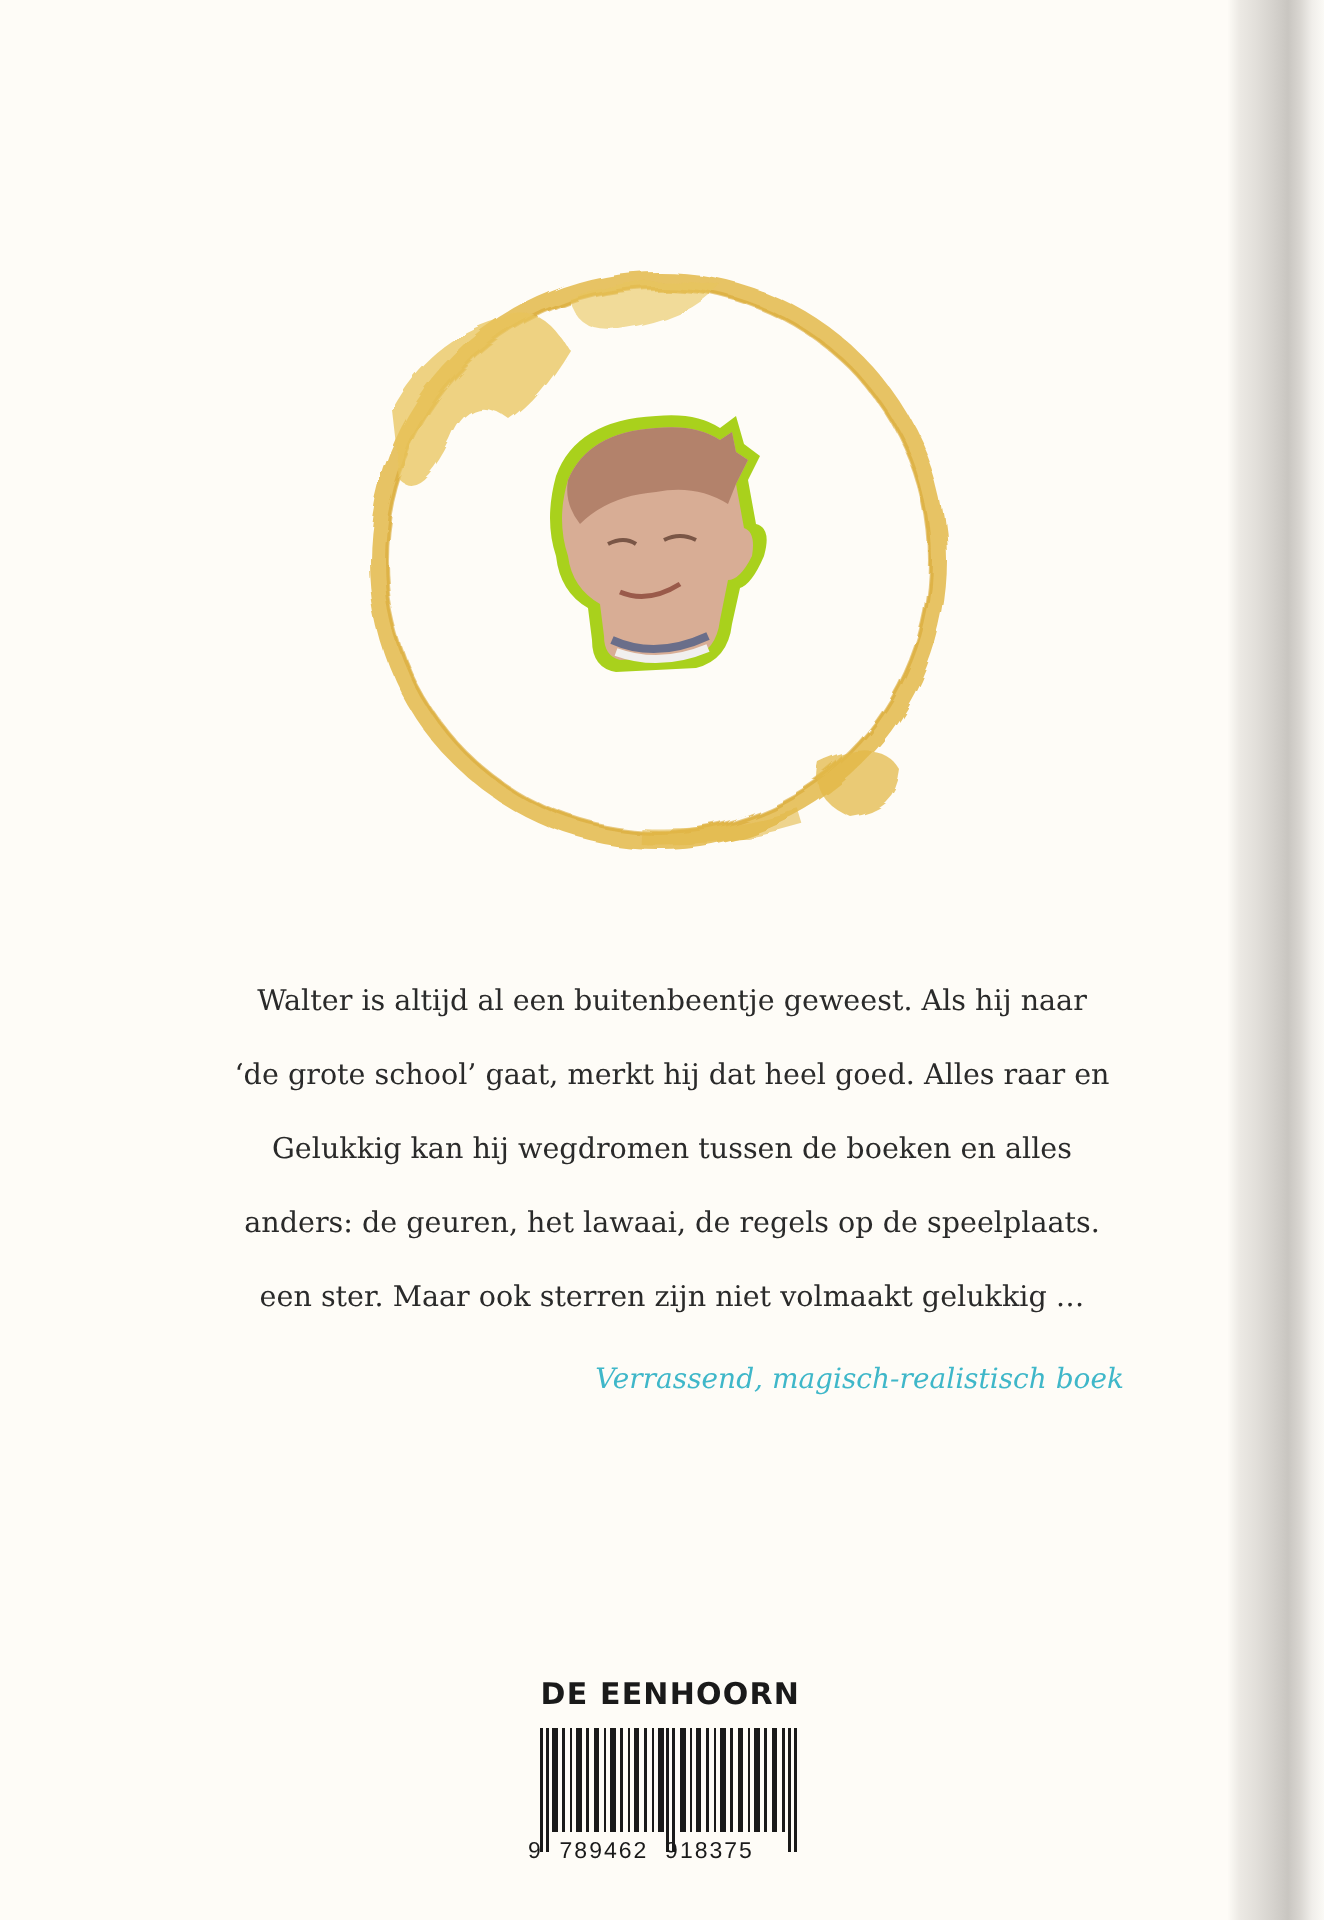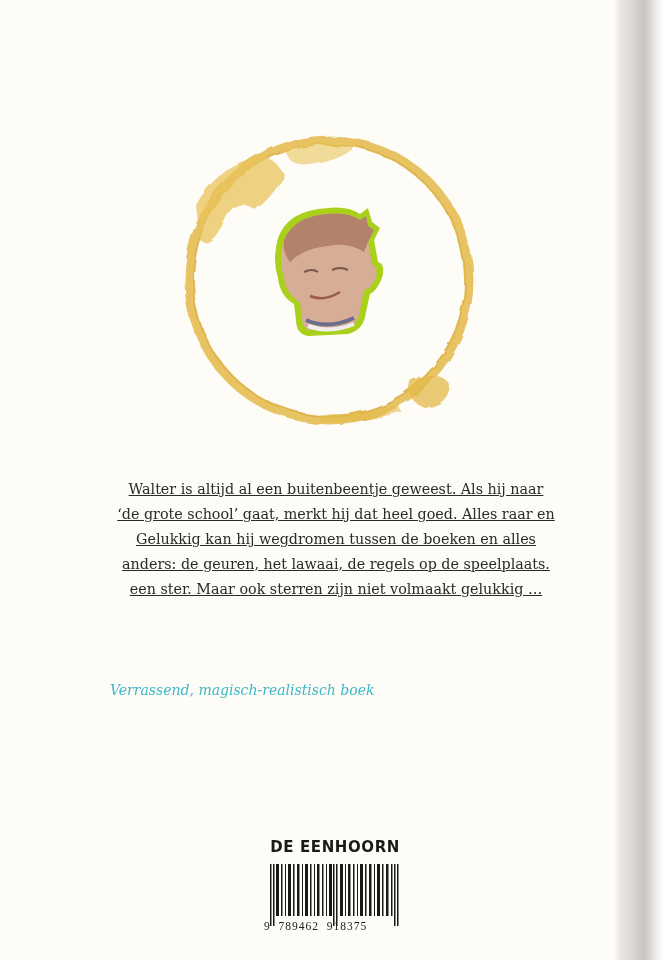--- a/index.html
+++ b/index.html
@@ -2,26 +2,26 @@
 <html><head>
 <meta charset="utf-8">
 <style>
   html, body { margin:0; padding:0; }
   body { width:662px; height:960px; background:#fefcf7; position:relative; overflow:hidden; font-family:"DejaVu Serif", serif; }
   .spine { position:absolute; top:0; right:0; width:48px; height:960px;
     background:linear-gradient(to right, #fdfbf6 0px, #ece9e4 6px, #e2dfda 14px, #d6d3ce 22px, #c9c6c1 30px, #d9d6d1 36px, #f0eeea 42px, #fbfaf6 48px); }
   .stain { position:absolute; left:0; top:0; }
   .photo { position:absolute; left:268px; top:200px; width:124px; height:138px; }
   .blurb { position:absolute; left:90px; top:477px; width:492px; text-align:center; color:#2a2a2a; font-size:14.3px; line-height:25px; }
-  .blurb p { margin:0; white-space:nowrap;text-decoration:underline; }
-  .tag { position:absolute; left:110px; top:678px; width:452px; text-align:left; color:#3fb7c9; font-style:italic; font-size:14px; line-height:25px; font-family:"DejaVu Serif", serif; }
+  .blurb p { margin:12px; white-space:nowrap; }
+  .tag { position:absolute; left:110px; top:678px; width:452px; text-align:right; color:#3fb7c9; font-style:italic; font-size:14px; line-height:25px; font-family:"DejaVu Serif", serif; }
   .tag p { margin:0; white-space:nowrap; }
   .publisher { position:absolute; left:262px; top:838px; width:138px; text-align:right; font-family:"DejaVu Sans", sans-serif; font-weight:bold; font-size:15px; letter-spacing:0.6px; color:#1a1a1a; }
   .barcode { position:absolute; left:270px; top:864px; width:130px; height:62px; }
-  .isbn { position:absolute; left:264px; top:920px; font-family:Liberation Serif, serif; font-size:11.5px; color:#1a1a1a; letter-spacing:1px; white-space:pre; }
+  .isbn { position:absolute; left:264px; top:920px; font-family:Liberation Sans, sans-serif; font-size:11.5px; color:#1a1a1a; letter-spacing:1px; white-space:pre; }
 </style>
 </head>
 <body>
 
 <div class="spine"></div>
 
 <svg class="stain" width="662" height="960">
   <defs>
     <filter id="rough">
         <feTurbulence type="fractalNoise" baseFrequency="0.04" numOctaves="2" seed="3"></feTurbulence>

